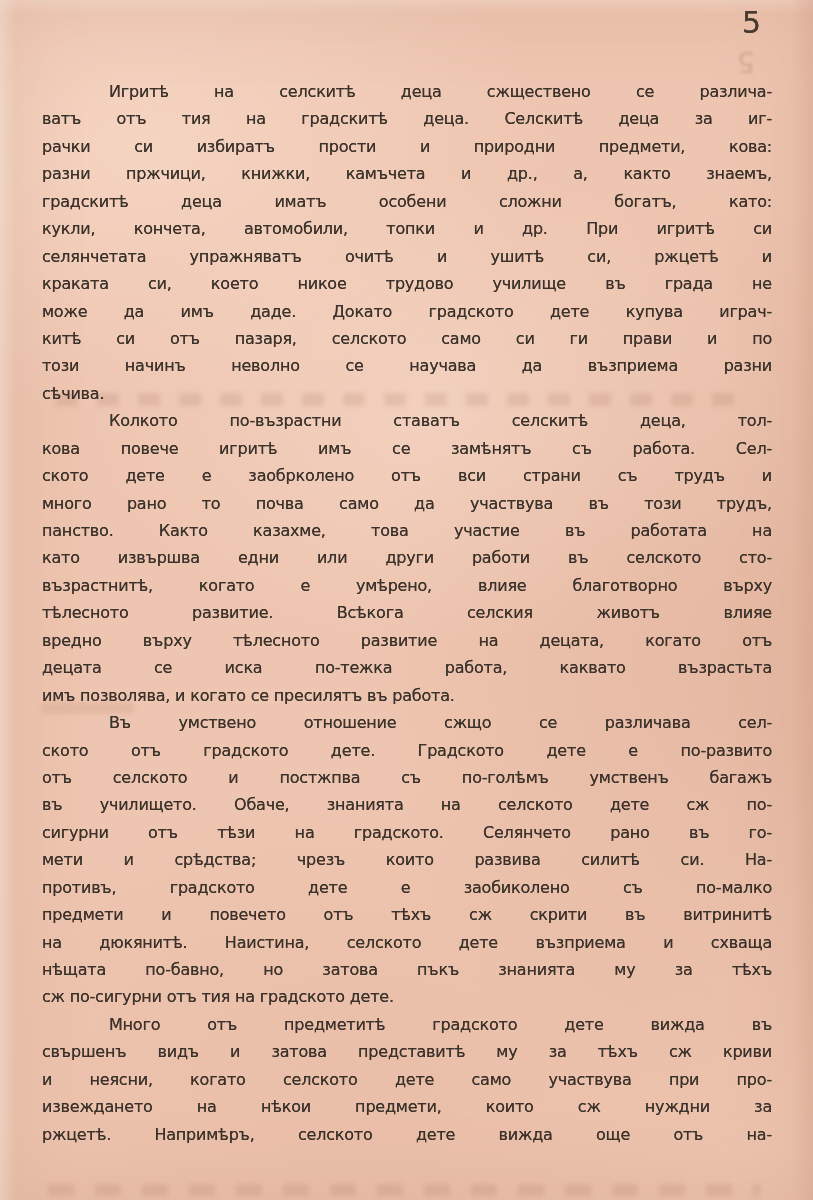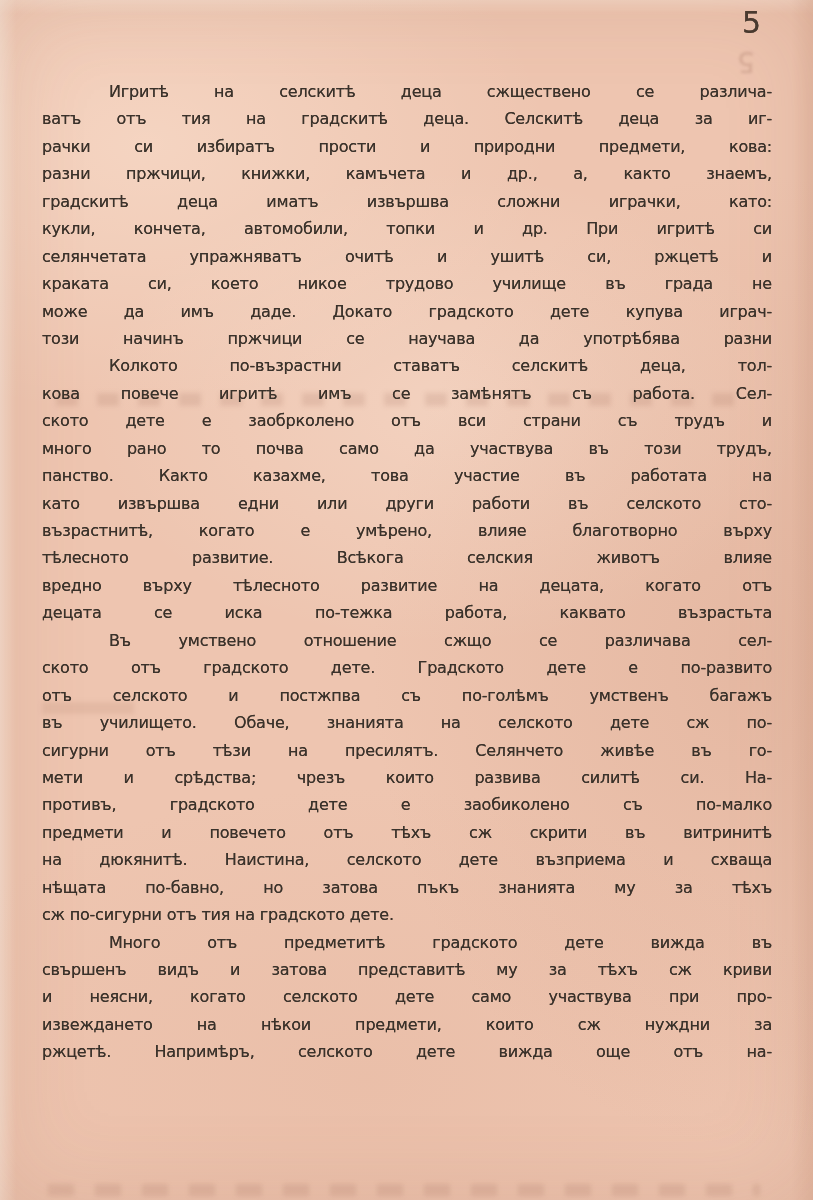--- a/index.html
+++ b/index.html
@@ -107,41 +107,44 @@
 
   <div class="smudge smudge-1"></div>
   <div class="smudge smudge-3"></div>
   <div class="smudge smudge-2"></div>
 
   <div class="text-block" id="text-block">
       <div class="line indent">Игритѣ на селскитѣ деца сжществено се различа-</div>
       <div class="line">ватъ отъ тия на градскитѣ деца. Селскитѣ деца за иг-</div>
       <div class="line">рачки си избиратъ прости и природни предмети, кова:</div>
       <div class="line">разни пржчици, книжки, камъчета и др., а, както знаемъ,</div>
-      <div class="line">градскитѣ деца иматъ извършва сложни играчки, като:</div>
+      <div class="line">градскитѣ деца иматъ особени сложни богатъ, като:</div>
       <div class="line">кукли, кончета, автомобили, топки и др. При игритѣ си</div>
       <div class="line">селянчетата упражняватъ очитѣ и ушитѣ си, ржцетѣ и</div>
       <div class="line">краката си, което никое трудово училище въ града не</div>
       <div class="line">може да имъ даде. Докато градското дете купува играч-</div>
-      <div class="line">този начинъ пржчици се научава да употрѣбява разни</div>
+      <div class="line">китѣ си отъ пазаря, селското само си ги прави и по</div>
+      <div class="line">този начинъ неволно се научава да възприема разни</div>
+      <div class="line last">сѣчива.</div>
       <div class="line indent">Колкото по-възрастни ставатъ селскитѣ деца, тол-</div>
       <div class="line">кова повече игритѣ имъ се замѣнятъ съ работа. Сел-</div>
       <div class="line">ското дете е заобрколено отъ вси страни съ трудъ и</div>
       <div class="line">много рано то почва само да участвува въ този трудъ,</div>
       <div class="line">панство. Както казахме, това участие въ работата на</div>
       <div class="line">като извършва едни или други работи въ селското сто-</div>
       <div class="line">възрастнитѣ, когато е умѣрено, влияе благотворно върху</div>
       <div class="line">тѣлесното развитие. Всѣкога селския животъ влияе</div>
       <div class="line">вредно върху тѣлесното развитие на децата, когато отъ</div>
       <div class="line">децата се иска по-тежка работа, каквато възрастьта</div>
+      <div class="line last">имъ позволява, и когато се пресилятъ въ работа.</div>
       <div class="line indent">Въ умствено отношение сжщо се различава сел-</div>
       <div class="line">ското отъ градското дете. Градското дете е по-развито</div>
       <div class="line">отъ селското и постжпва съ по-голѣмъ умственъ багажъ</div>
       <div class="line">въ училището. Обаче, знанията на селското дете сж по-</div>
-      <div class="line">сигурни отъ тѣзи на пресилятъ. Селянчето живѣе въ го-</div>
+      <div class="line">сигурни отъ тѣзи на градското. Селянчето рано въ го-</div>
       <div class="line">мети и срѣдства; чрезъ които развива силитѣ си. На-</div>
       <div class="line">противъ, градското дете е заобиколено съ по-малко</div>
       <div class="line">предмети и повечето отъ тѣхъ сж скрити въ витринитѣ</div>
       <div class="line">на дюкянитѣ. Наистина, селското дете възприема и схваща</div>
       <div class="line">нѣщата по-бавно, но затова пъкъ знанията му за тѣхъ</div>
       <div class="line last">сж по-сигурни отъ тия на градското дете.</div>
       <div class="line indent">Много отъ предметитѣ градското дете вижда въ</div>
       <div class="line">свършенъ видъ и затова представитѣ му за тѣхъ сж криви</div>
       <div class="line">и неясни, когато селското дете само участвува при про-</div>
       <div class="line">извеждането на нѣкои предмети, които сж нуждни за</div>

